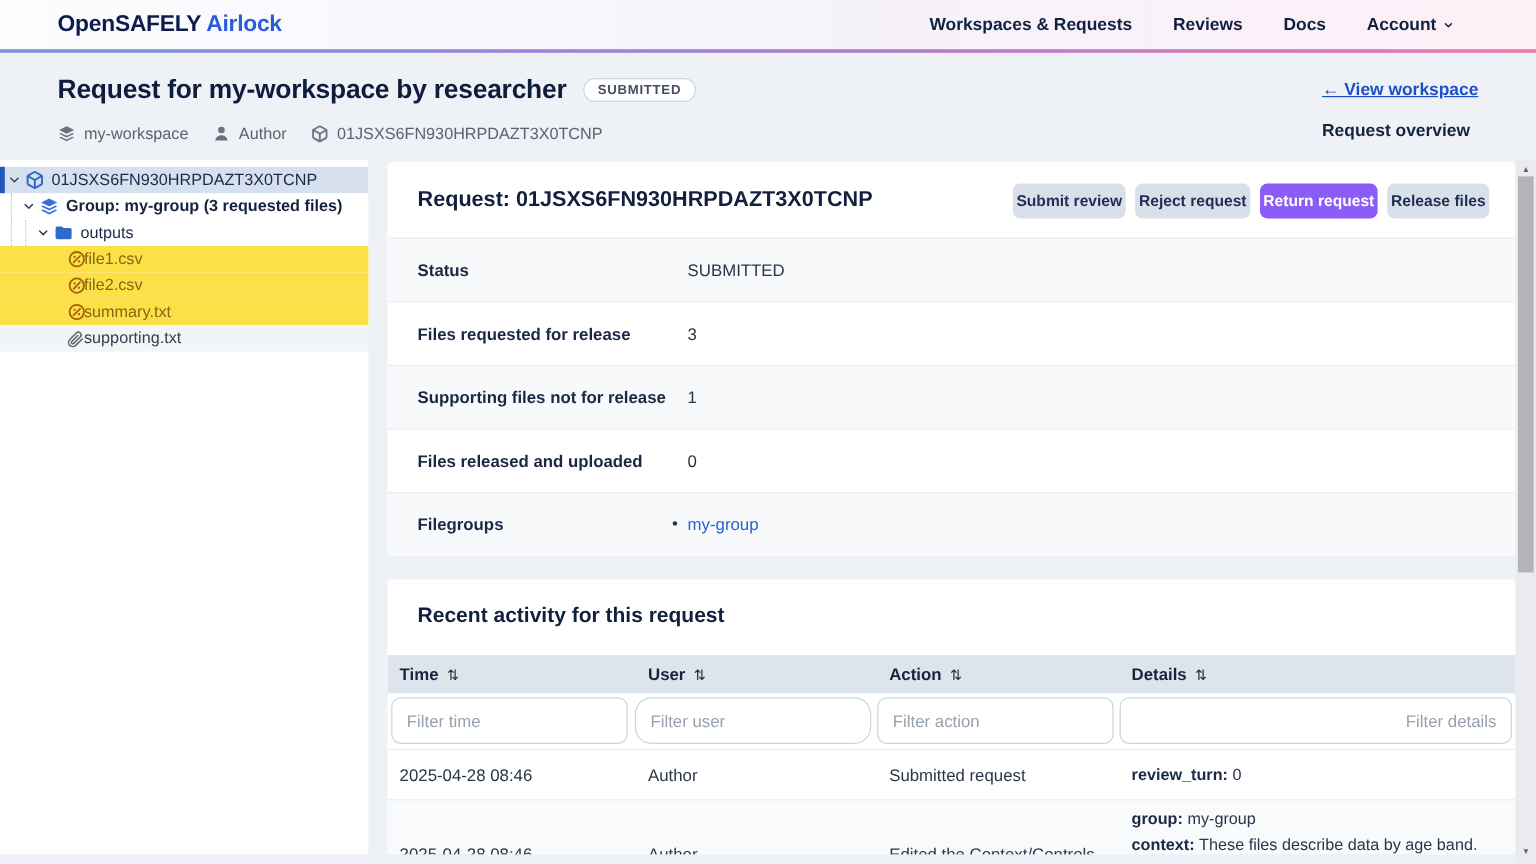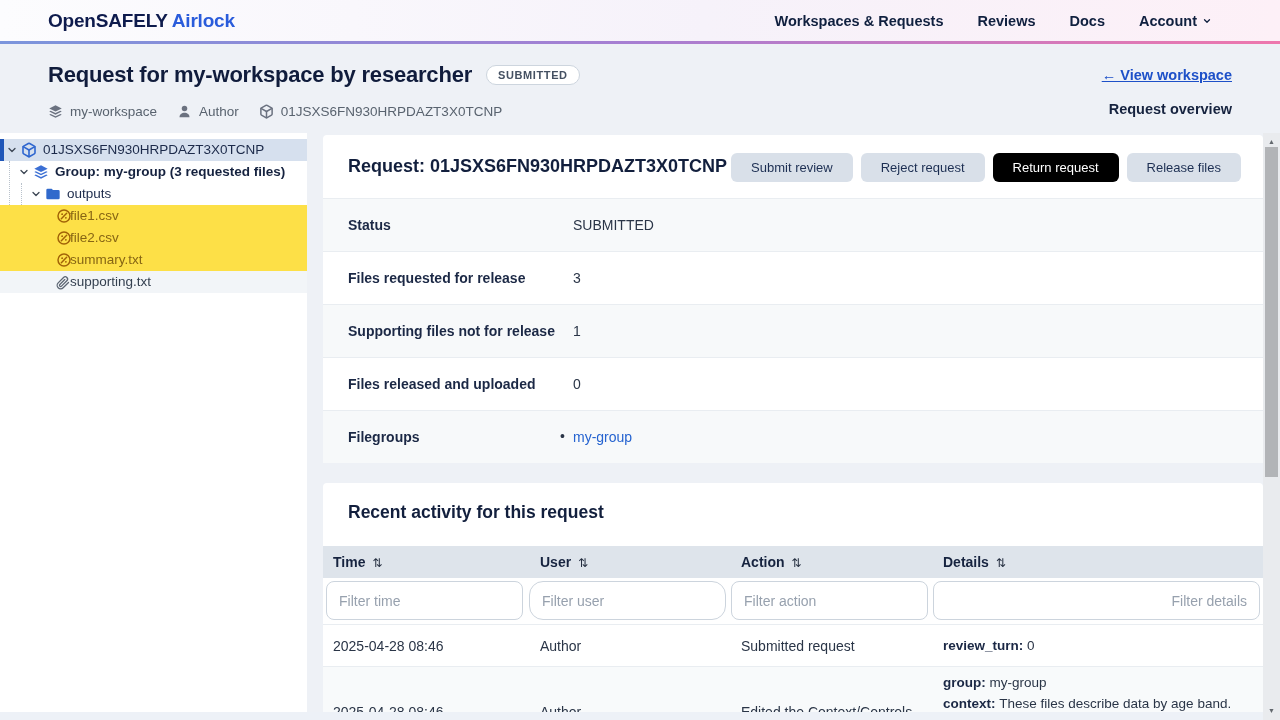--- a/index.html
+++ b/index.html
@@ -25,21 +25,21 @@
   .page-header { position:absolute; left:0; top:44px; width:1280px; height:89px; }
   .ph-left { position:absolute; left:48px; top:18px; }
   .ph-title-row { display:flex; align-items:center; gap:14px; }
   .ph-title { font-size:22px; font-weight:700; color:#101c3c; letter-spacing:-0.2px; }
   .badge { background:#ffffff; border:1px solid #cdd5de; border-radius:999px;
     font-size:11px; font-weight:700; color:#445062; letter-spacing:0.6px;
     padding:4px 11px 3px; line-height:1; }
   .ph-meta { display:flex; align-items:center; gap:20px; margin-top:16px; }
   .meta-item { display:flex; align-items:center; gap:7px; font-size:13.5px; color:#59636f; }
   .meta-item svg { display:block; }
-  .ph-right { position:absolute; right:48px; top:22px; text-align:right; }
+  .ph-right { position:absolute; right:48px; top:22px; }
   .back-link { font-size:14.5px; font-weight:600; color:#1d50c8; text-decoration:underline; cursor:pointer; }
   .overview-label { margin-top:17px; font-size:14.5px; font-weight:700; color:#16233f; }
 
   
   .sidebar { position:absolute; left:0; top:133px; width:307px; height:579px; background:#ffffff; }
   .tree-row { position:absolute; left:0; width:307px; height:22px; display:flex; align-items:center; font-size:13.5px; color:#1c2a4a; cursor:pointer; }
   .tree-row .tchev { position:absolute; top:5px; width:12px; height:12px; }
   .tree-row .ticon { position:absolute; top:3px; width:16px; height:16px; }
   .tree-row .tlabel { position:absolute; top:0; line-height:22px; white-space:nowrap; }
   .row-root { top:6px; background:#d6e0ee; }
@@ -52,24 +52,24 @@
   .guide { position:absolute; border-left:1px dotted #b9c2cc; width:0; }
   .g0 { left:9px; top:28px; height:132px; }
   .g1 { left:21px; top:50px; height:110px; }
   .g2 { left:33px; top:72px; height:88px; }
 
   
   .card { position:absolute; background:#ffffff; border-radius:4px; }
   .card1 { left:323px; top:135px; width:940px; height:328px; }
   .card1 h2 { position:absolute; left:25px; top:21px; font-size:18px; font-weight:700; color:#121f3d; }
   .btn-row { position:absolute; right:22px; top:18px; display:flex; gap:8px; }
-  .btn { font-family:"Liberation Sans", sans-serif; font-size:13px; font-weight:400; border:none;
-    border-radius:6px; padding:7px 20px; cursor:pointer; }
+  .btn { font-family:"Liberation Sans", sans-serif; font-size:13px; font-weight:700; border:none;
+    border-radius:6px; padding:7px 3px; cursor:pointer; }
   .btn-gray { background:#d9e0e9; color:#1d2f53; }
-  .btn-blue { background:#000000; color:#ffffff; }
+  .btn-blue { background:#8b5cf6; color:#ffffff; }
 
   .fields { position:absolute; left:0; top:63px; width:940px; }
   .field-row { position:relative; height:53px; border-top:1px solid #e9edf1; }
   .field-row:nth-child(odd) { background:#f7f9fa; }
   .f-label { position:absolute; left:25px; top:18px; font-size:14px; font-weight:700; color:#1b2845; }
   .f-value { position:absolute; left:250px; top:18px; font-size:14px; color:#2a3547; }
   .f-bullet { position:absolute; left:237px; top:17px; font-size:14px; color:#2a3547; }
   .f-link { color:#2563d0; text-decoration:none; cursor:pointer; }
 
   .card2 { left:323px; top:483px; width:940px; height:237px; overflow:hidden; }

